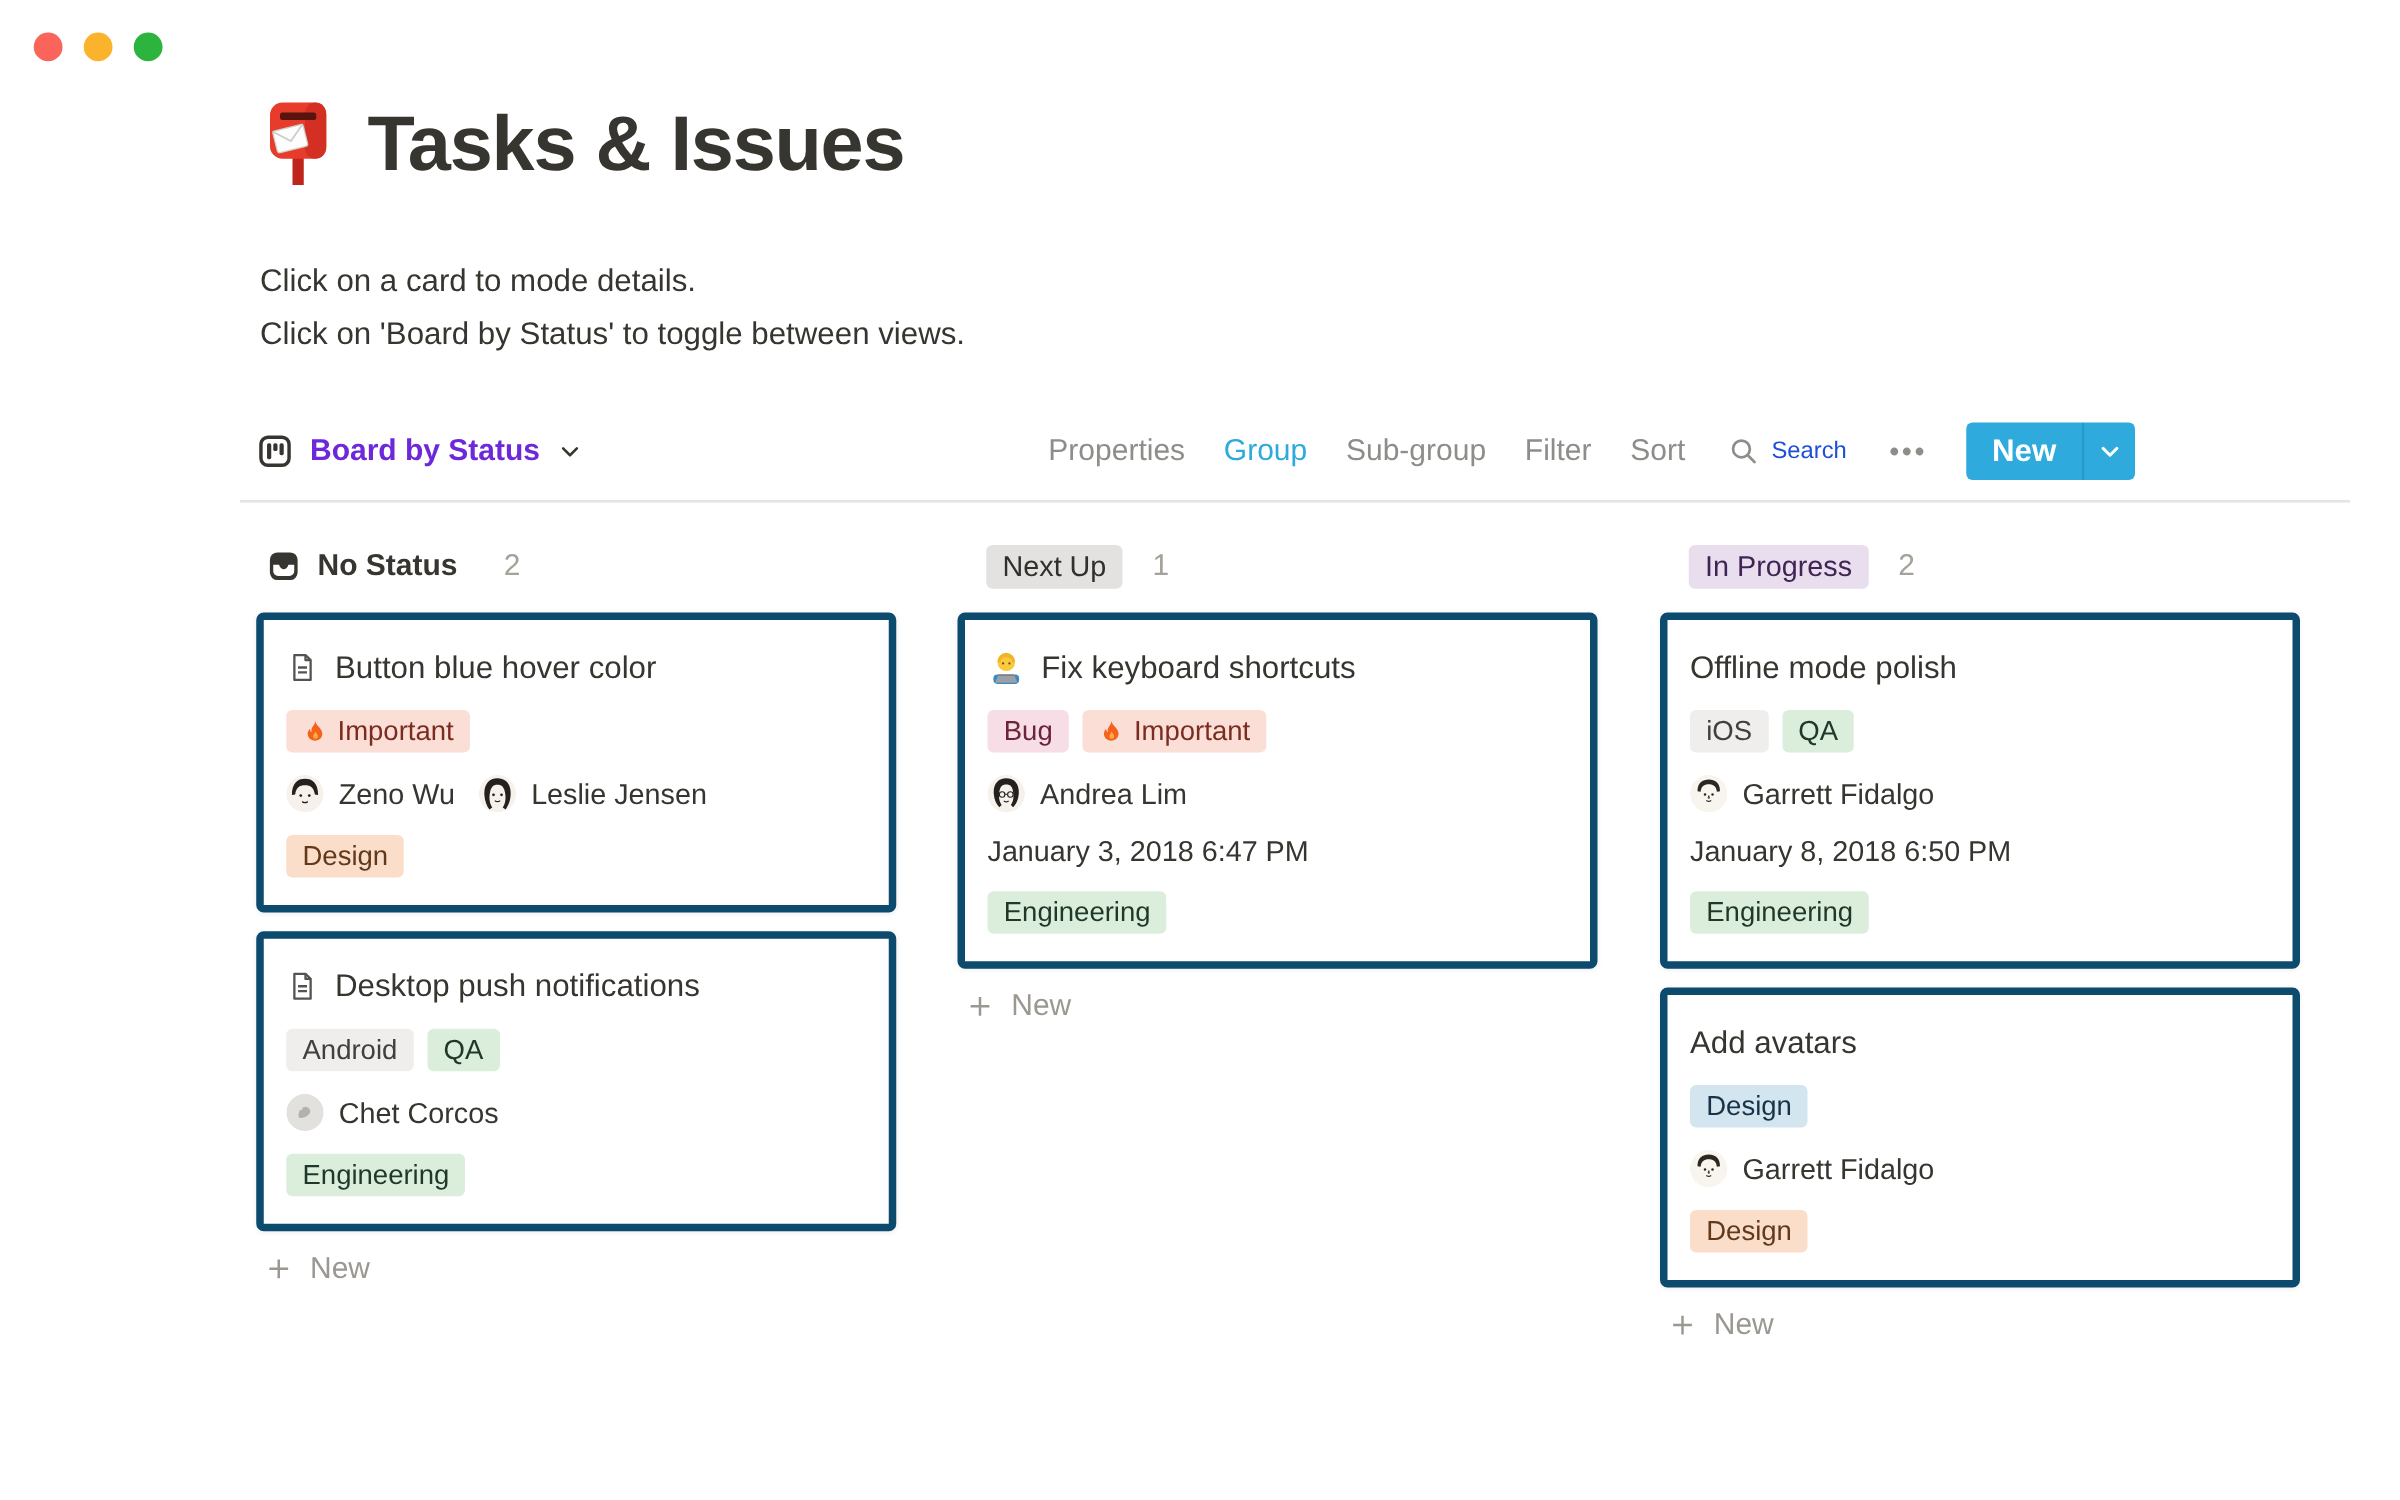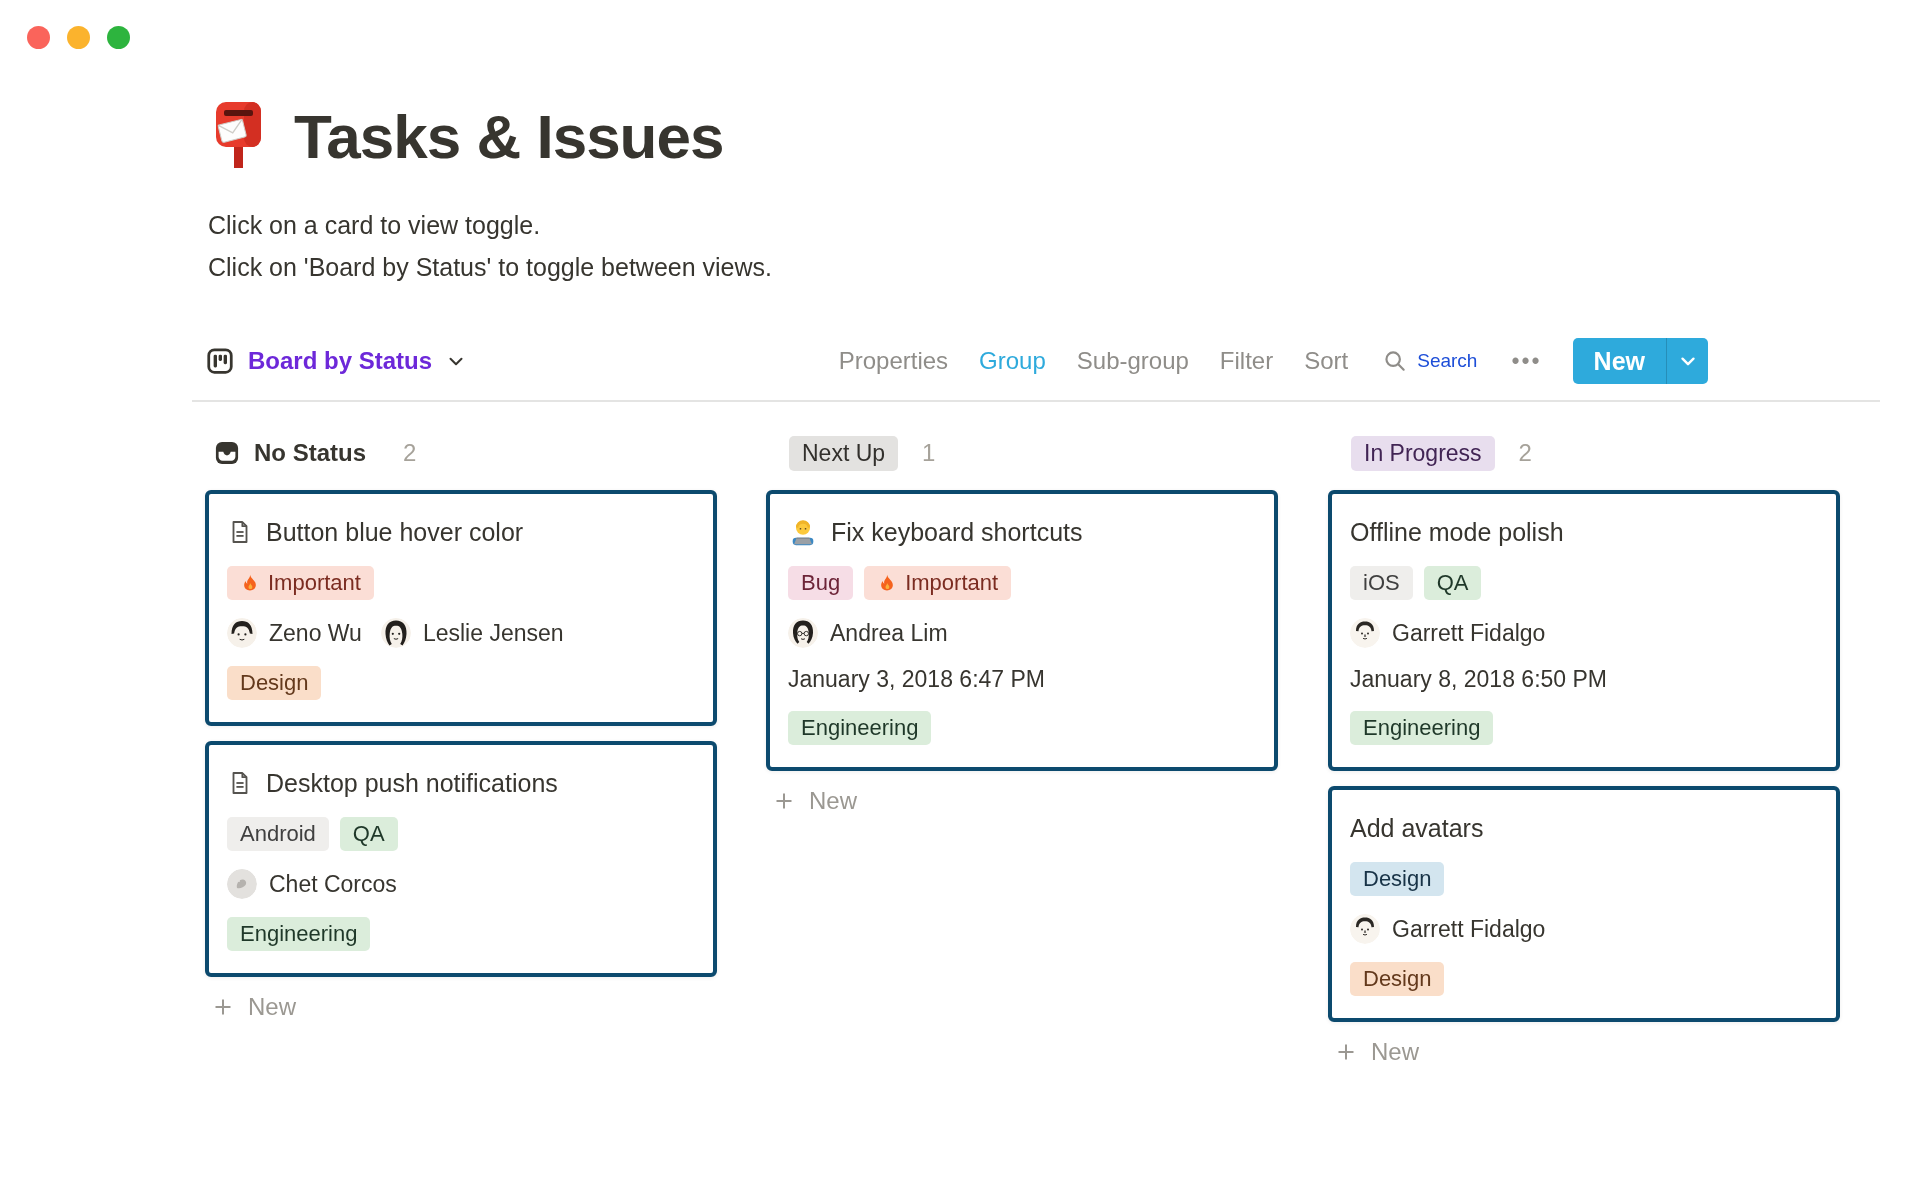--- a/index.html
+++ b/index.html
@@ -12,21 +12,21 @@
     overflow:hidden;
   }
   
   .traffic { position:absolute; top:26px; left:27px; display:flex; gap:17px; }
   .dot { width:23px; height:23px; border-radius:50%; }
   .dot.red { background:#fa645b; }
   .dot.yellow { background:#fbb32d; }
   .dot.green { background:#2db43e; }
 
   
-  .title-row { position:absolute; left:208px; top:100px; display:flex; align-items:center; gap:26px; }
+  .title-row { position:absolute; left:208px; top:80px; display:flex; align-items:flex-start; gap:26px; }
   .title-row h1 { font-size:62px; font-weight:700; letter-spacing:-1px; color:#37352f; }
   .subtitle { position:absolute; left:208px; top:204px; font-size:25px; line-height:42px; color:#37352f; }
 
   
   .toolbar { position:absolute; left:205px; right:212px; top:336px; height:50px; display:flex; align-items:center; }
   .view-switcher { display:flex; align-items:center; gap:13px; font-size:24px; font-weight:700; color:#6d28d9; cursor:pointer; }
   .toolbar-right { margin-left:auto; display:flex; align-items:center; }
   .menu-item { color:#8f8d89; font-size:24px; margin-left:31px; cursor:pointer; }
   .menu-item.active { color:#2eaadc; }
   .search-group { display:flex; align-items:center; gap:9px; color:#1d4ed8; font-size:19px; margin-left:34px; cursor:pointer; }
@@ -42,21 +42,21 @@
   .col-at-2 { left:766px; }
   .col-at-3 { left:1328px; }
   .col-head { display:flex; align-items:center; height:38px; margin-bottom:18px; font-size:24px;padding-left:23px; }
   .head-plain { gap:13px; padding-left:8px; font-weight:600; }
   .head-pill { padding:4px 13px; border-radius:5px; font-size:23px; }
   .pill-nextup { background:#e3e2e0; color:#32302c; }
   .pill-inprogress { background:#e8deee; color:#412454; }
   .count { color:#a6a29a; margin-left:24px; font-size:24px; font-weight:400; }
 
   .card {
-    background:#fff; border:4px solid #0c4a6e; border-radius:6px;
+    background:#fff; border:6px solid #0c4a6e; border-radius:6px;
     box-shadow:0 1px 4px rgba(15,15,15,0.07);
     padding:22px 18px; margin-bottom:15px; cursor:pointer;
   }
   .card-title { display:flex; align-items:center; gap:13px; font-size:25px; font-weight:500; line-height:32px; color:#37352f; }
   .row { margin-top:18px; display:flex; align-items:flex-start; gap:11px; flex-wrap:wrap; }
   .pill { height:34px; display:inline-flex; align-items:center; gap:8px; padding:0 13px; border-radius:5px; font-size:22px; }
   .t-red    { background:#fbded6; color:#7b2c21; }
   .t-pink   { background:#f6dde6; color:#6d2438; }
   .t-orange { background:#fadec9; color:#63391c; }
   .t-gray   { background:#efeeec; color:#404040; }
@@ -88,21 +88,21 @@
       <rect x="16" y="10" width="29" height="6" rx="2" fill="#59140e"></rect>
       <g transform="rotate(-14 24 32)">
         <rect x="12" y="22" width="25" height="18" rx="2" fill="#fdfdfd" stroke="#cfcdc8" stroke-width="1"></rect>
         <path d="M12 22 L24.5 33 L37 22" fill="none" stroke="#cfcdc8" stroke-width="1.4"></path>
       </g>
     </svg>
   </span>
   <h1>Tasks &amp; Issues</h1>
 </div>
 <div class="subtitle">
-  <div>Click on a card to view toggle.</div>
+  <div>Click on a card to mode details.</div>
   <div>Click on 'Board by Status' to toggle between views.</div>
 </div>
 
 <div class="toolbar">
   <div class="view-switcher">
     <span class="ico">
       <svg width="30" height="30" viewBox="0 0 24 24">
         <rect x="3" y="3" width="18" height="18" rx="4.5" fill="none" stroke="#37352f" stroke-width="2.2"></rect>
         <rect x="6.9" y="6.9" width="2.7" height="10.2" rx="1.1" fill="#37352f"></rect>
         <rect x="10.9" y="6.9" width="2.7" height="5" rx="1.1" fill="#37352f"></rect>

